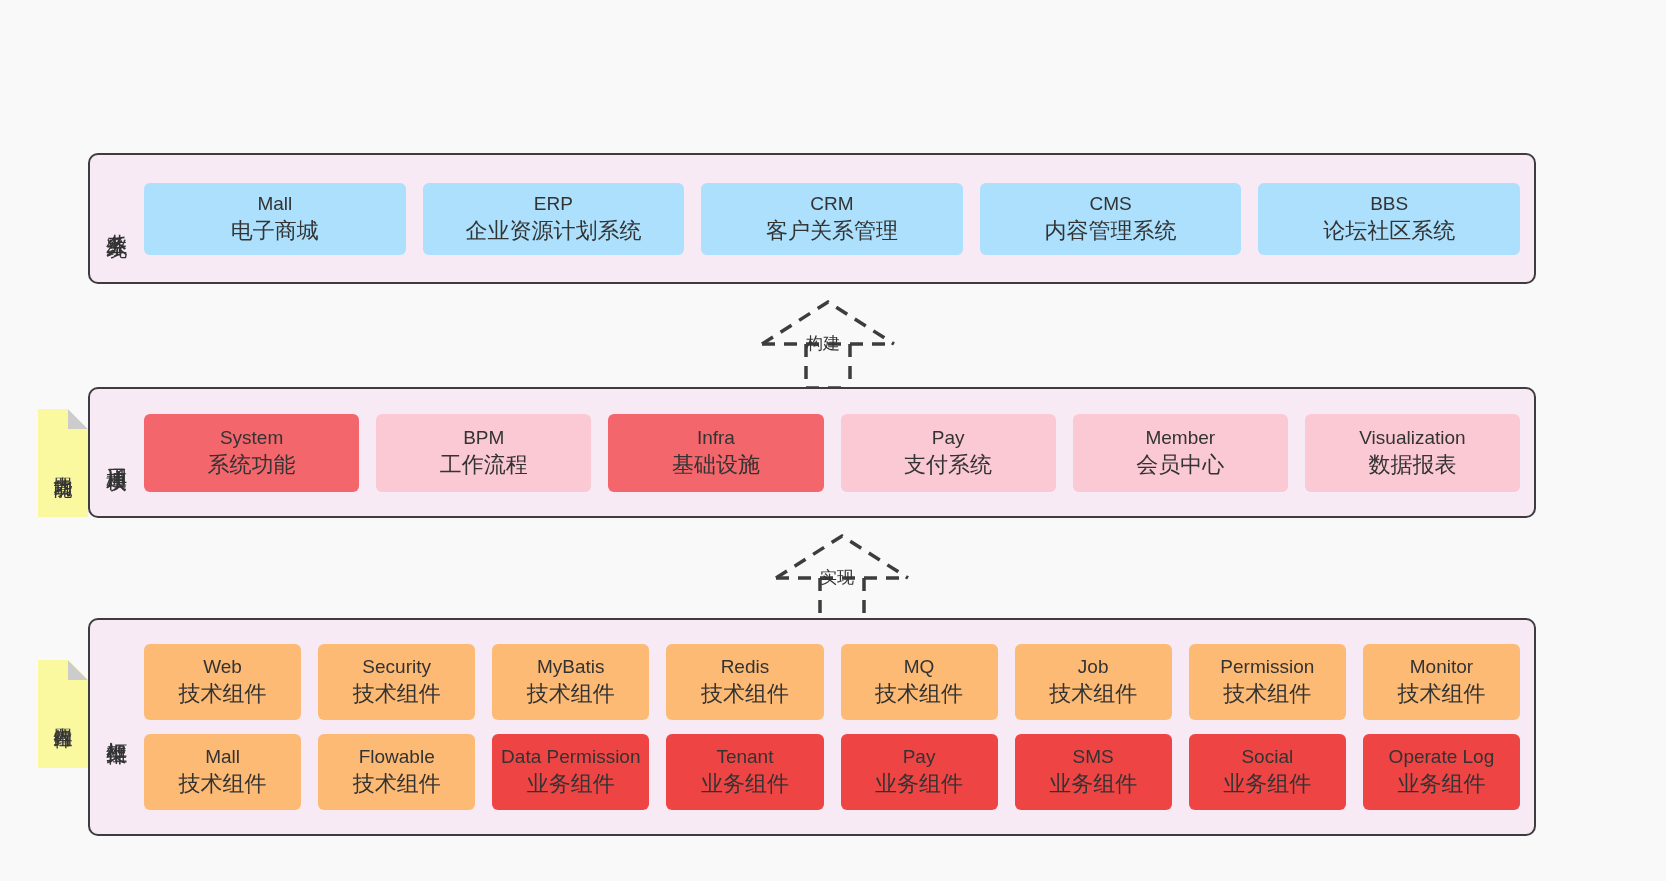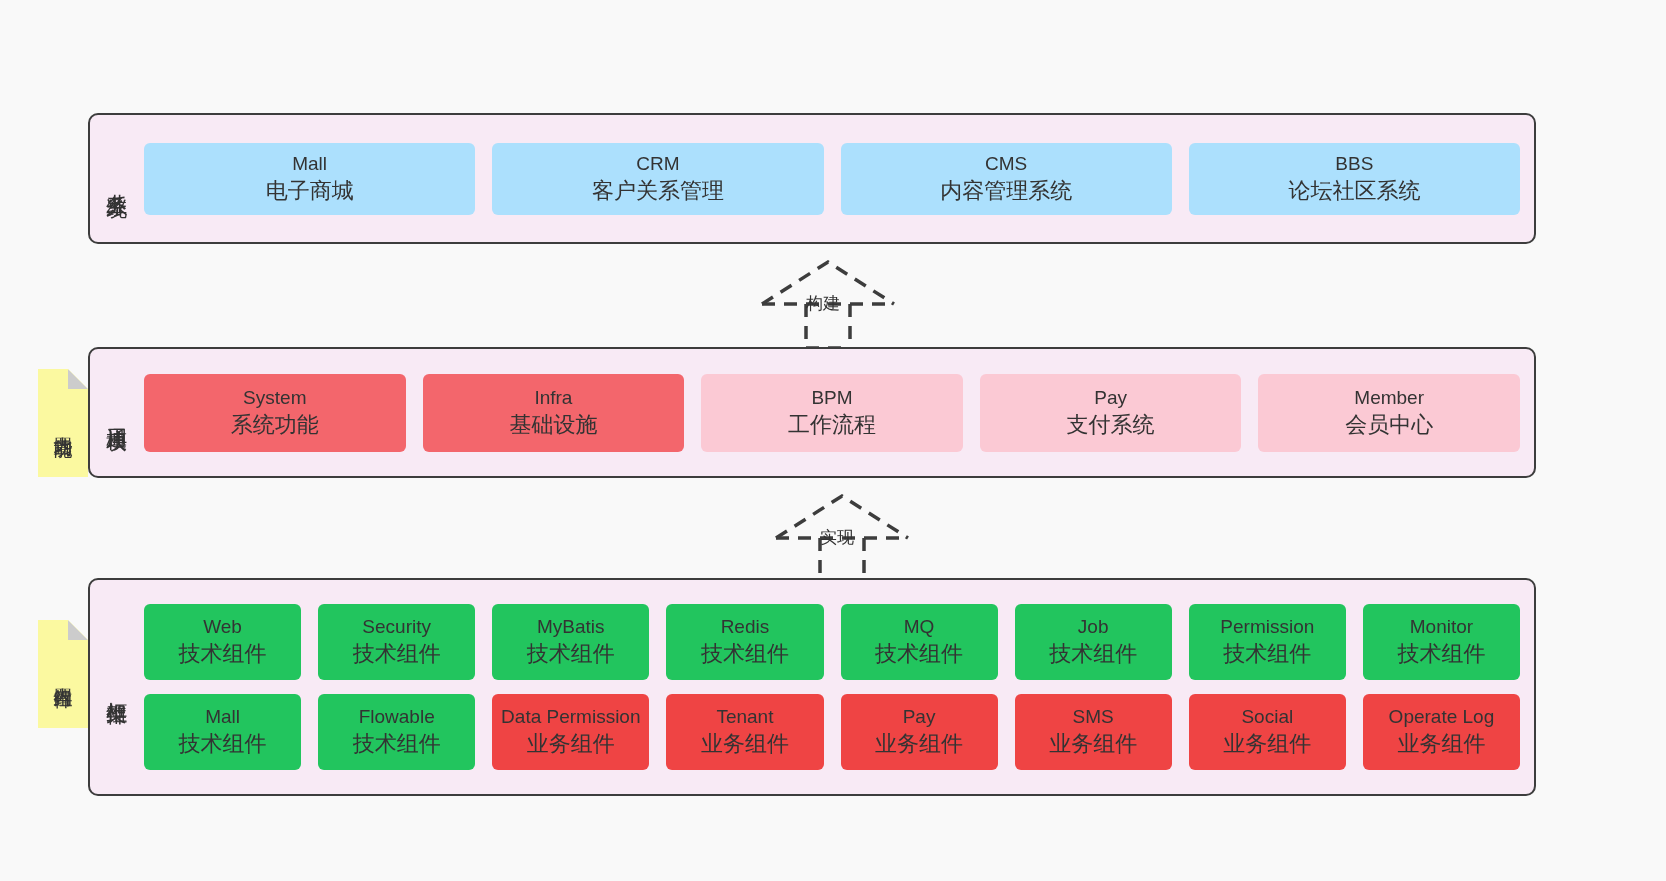--- a/index.html
+++ b/index.html
@@ -11,20 +11,21 @@
     width: 1666px;
     height: 881px;
     font-family: "Liberation Sans", "DejaVu Sans", sans-serif;
     color: #333333;
     overflow: hidden;
     position: relative;
   }
   .canvas {
     position: absolute;
     inset: 0;
+    margin-top: 40px;
   }
 
   
   .layer {
     position: absolute;
     background: #f8eaf5;
     border: 2px solid #3d3d3d;
     border-radius: 10px;
     box-sizing: border-box;
     display: flex;
@@ -81,21 +82,21 @@
   }
   .card .cn {
     font-size: 22px;
     color: #333333;
   }
   .card.wrap-en .en { white-space: normal; }
 
   .c-blue        { background: #ace0fd; }
   .c-red         { background: #f3666c; }
   .c-pink        { background: #fbc9d4; }
-  .c-green       { background: #22c55e; }
+  .c-green       { background: #fdba74; }
   .c-green-light { background: #ef4444; }
 
   
   .h-tall  { height: 72px; }
   .h-mod   { height: 78px; }
   .h-comp  { height: 76px; }
 
   
   .note {
     position: absolute;
@@ -146,20 +147,24 @@
   <div class="layer" style="left:88px; top:113px; width:1448px; height:131px;">
     <div class="layer-caption">业务系统</div>
     <div class="layer-body">
       <div class="row h-tall">
 
         <div class="card c-blue">
           <span class="en">Mall</span>
           <span class="cn">电子商城</span>
         </div>
         <div class="card c-blue">
+          <span class="en">ERP</span>
+          <span class="cn">企业资源计划系统</span>
+        </div>
+        <div class="card c-blue">
           <span class="en">CRM</span>
           <span class="cn">客户关系管理</span>
         </div>
         <div class="card c-blue">
           <span class="en">CMS</span>
           <span class="cn">内容管理系统</span>
         </div>
         <div class="card c-blue">
           <span class="en">BBS</span>
           <span class="cn">论坛社区系统</span>
@@ -189,35 +194,39 @@
 
   <div class="layer" style="left:88px; top:347px; width:1448px; height:131px;">
     <div class="layer-caption">通用模块</div>
     <div class="layer-body">
       <div class="row h-mod">
 
         <div class="card c-red">
           <span class="en">System</span>
           <span class="cn">系统功能</span>
         </div>
+        <div class="card c-pink">
+          <span class="en">BPM</span>
+          <span class="cn">工作流程</span>
+        </div>
         <div class="card c-red">
           <span class="en">Infra</span>
           <span class="cn">基础设施</span>
         </div>
         <div class="card c-pink">
-          <span class="en">BPM</span>
-          <span class="cn">工作流程</span>
-        </div>
-        <div class="card c-pink">
           <span class="en">Pay</span>
           <span class="cn">支付系统</span>
         </div>
         <div class="card c-pink">
           <span class="en">Member</span>
           <span class="cn">会员中心</span>
+        </div>
+        <div class="card c-pink">
+          <span class="en">Visualization</span>
+          <span class="cn">数据报表</span>
         </div>
 
       </div>
     </div>
   </div>
 
   <div class="arrow" style="left:770px; top:492px; width:144px; height:92px;">
     <svg width="144" height="92" viewBox="0 0 144 92" aria-hidden="true">
       <path d="M 6 46 L 72 4 L 138 46" fill="none" stroke="#3d3d3d" stroke-width="3.5" stroke-dasharray="13 9" stroke-linecap="butt"></path>
       <path d="M 6 46 L 138 46" fill="none" stroke="#3d3d3d" stroke-width="3.5" stroke-dasharray="13 9" stroke-linecap="butt"></path>

